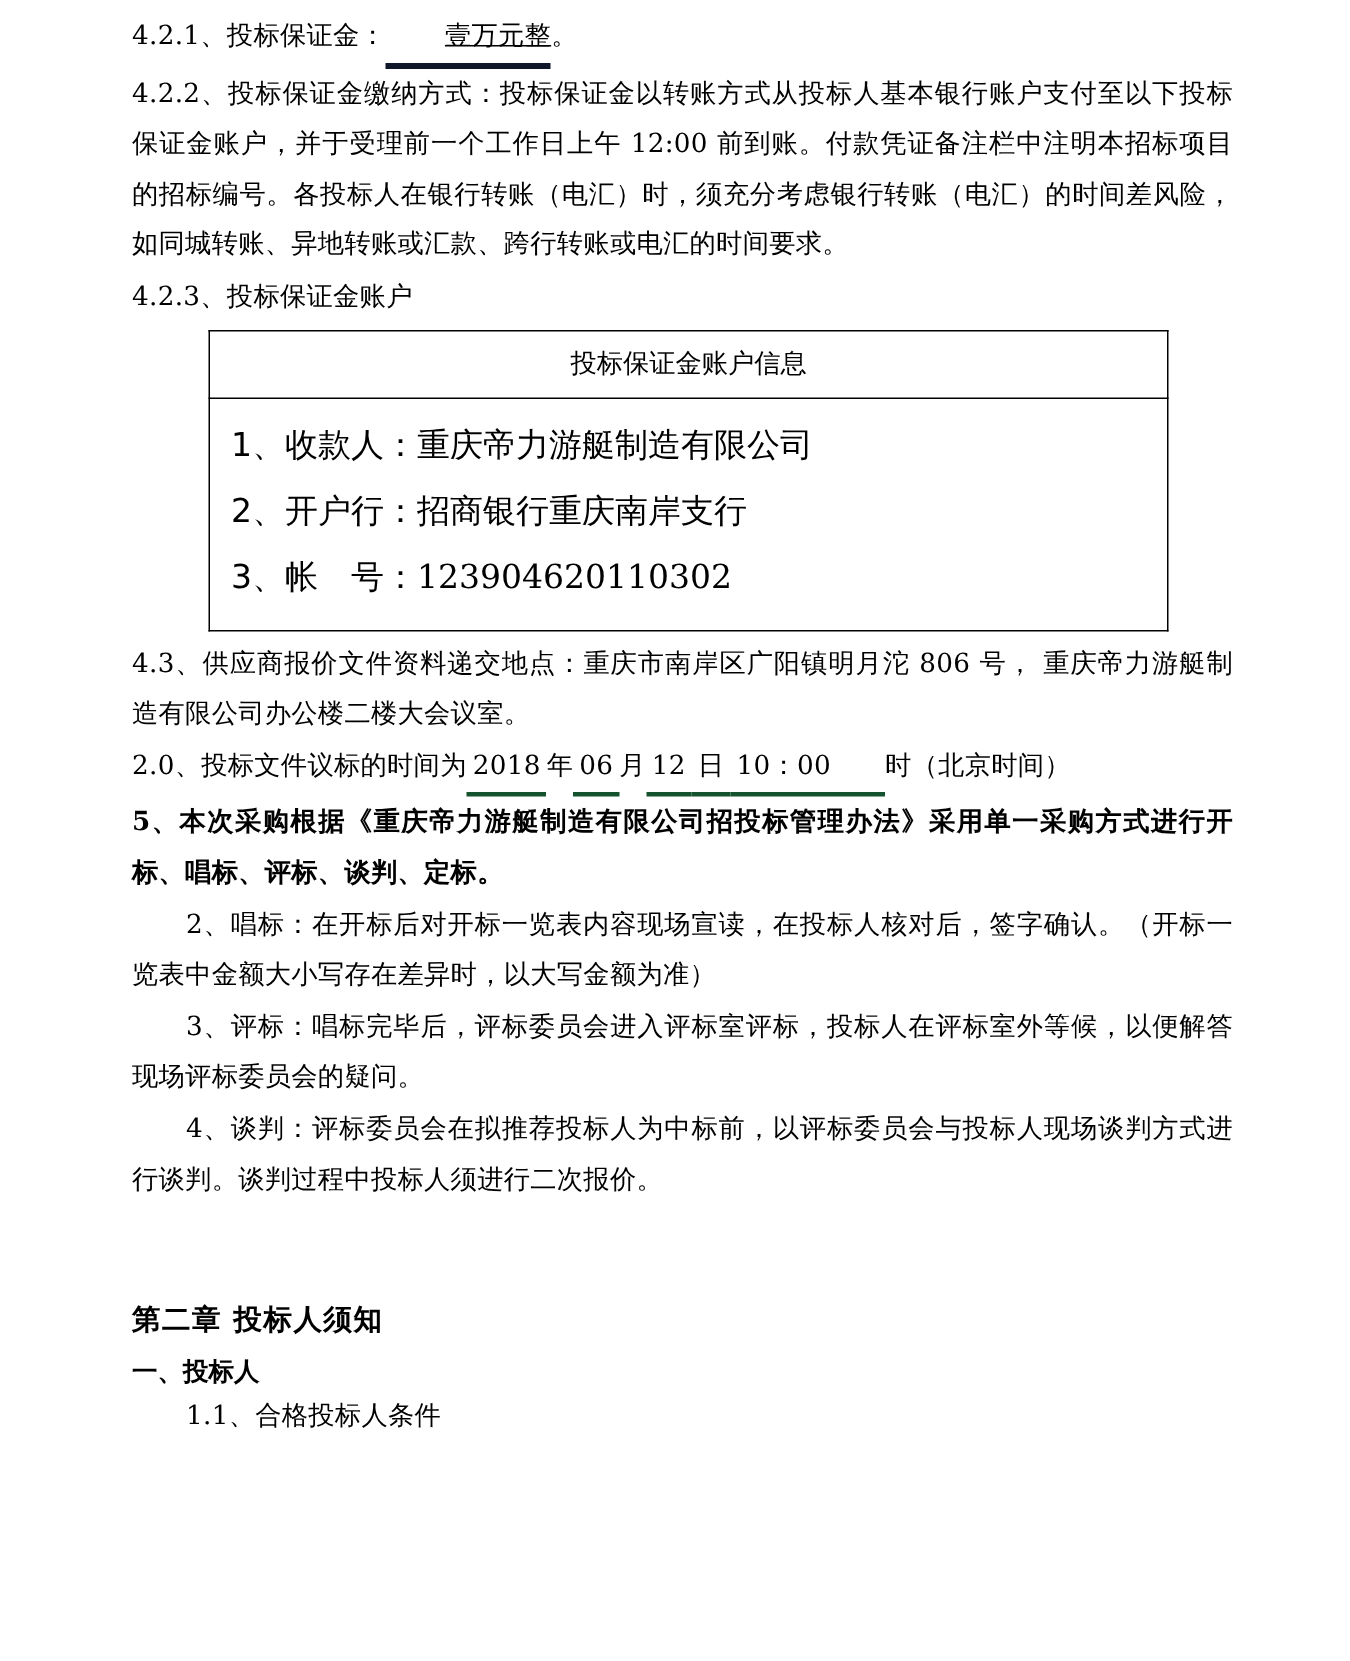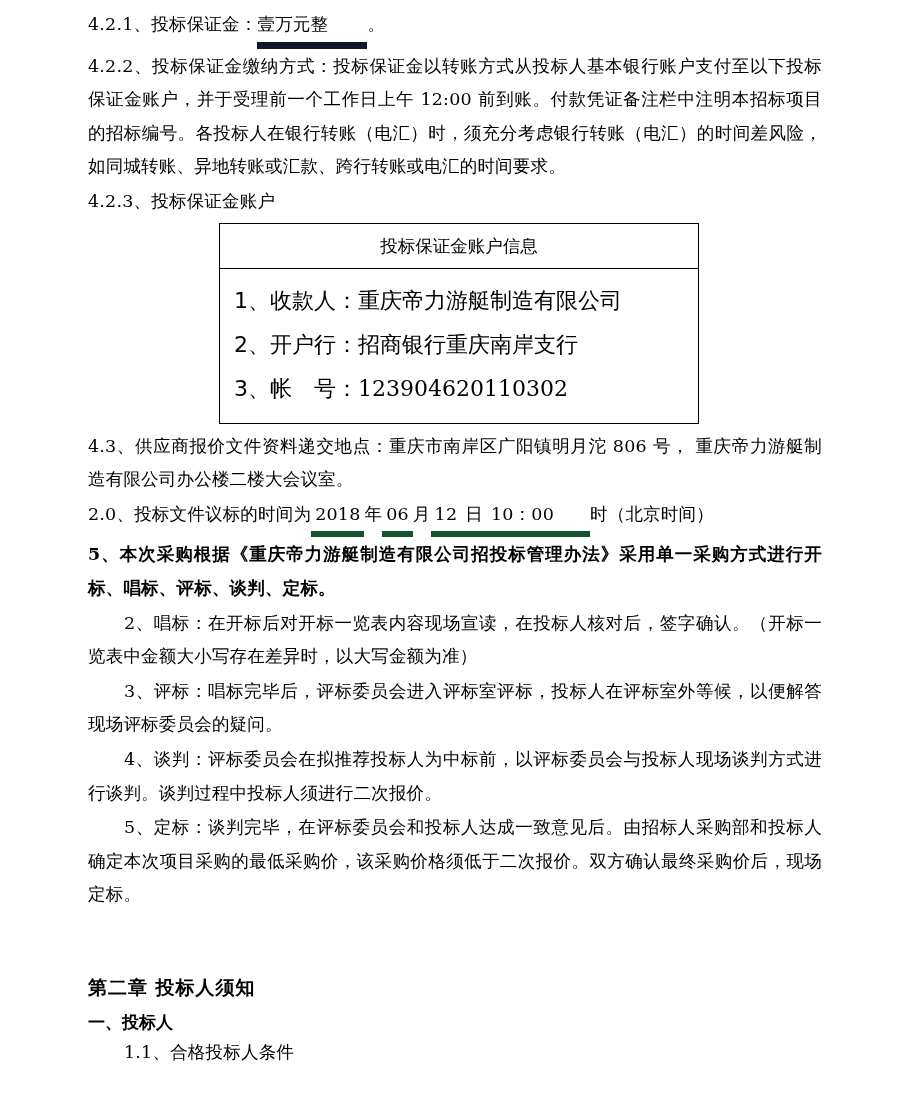--- a/index.html
+++ b/index.html
@@ -34,21 +34,21 @@
   .bold {
     font-weight: bold;
   }
   .table-wrap {
     margin: 4px 0 6px 0;
     display: flex;
     justify-content: center;
   }
   table.acct {
     border-collapse: collapse;
-    width: 480px;
+    width: 640px;
     margin-left: 8px;
   }
   table.acct td {
     border: 1px solid #000;
     padding: 7px 10px;
     font-size: 17px;
     line-height: 1.6;
     font-family: "DejaVu Sans", "Liberation Sans", sans-serif;
   }
   table.acct td.title {
@@ -75,27 +75,28 @@
     letter-spacing: 1px;
   }
   .heading-left {
     font-size: 17px;
     font-weight: bold;
     margin: 6px 0 2px 0;
   }
   .gap-before-chapter { height: 34px; }
   .underline-blank {
     display: inline-block;
-    border-bottom: 7px solid #0f172a;
+    border-bottom: 4px solid #0f172a;
     min-width: 110px;
-    text-align: left;
+    text-align: right;
+    text-decoration: underline;
   }
   .underline-sm {
     display: inline-block;
-    border-bottom: 6px solid #14532d;
+    border-bottom: 3px solid #14532d;
     text-align: center;
     padding: 0 4px;
   }
 </style>
 </head>
 <body>
 
 <div class="page">
 
   <p class="para">
@@ -133,21 +134,20 @@
 
   <p class="para">
     <span>2.0、投标文件议标的时间为</span><span class="underline-sm num">2018</span><span>年</span><span class="underline-sm num">06</span><span>月</span><span class="underline-sm num">12</span><span class="underline-sm">日</span><span class="underline-sm num">10：00</span><span class="underline-sm" style="min-width:24px;">&nbsp;&nbsp;&nbsp;</span><span>时</span><span>（北京时间）</span>
   </p>
 
   <p class="para bold">5、本次采购根据《重庆帝力游艇制造有限公司招投标管理办法》采用单一采购方式进行开标、唱标、评标、谈判、定标。</p>
 
   <p class="para indent2">2、唱标：在开标后对开标一览表内容现场宣读，在投标人核对后，签字确认。（开标一览表中金额大小写存在差异时，以大写金额为准）</p>
   <p class="para indent2">3、评标：唱标完毕后，评标委员会进入评标室评标，投标人在评标室外等候，以便解答现场评标委员会的疑问。</p>
   <p class="para indent2">4、谈判：评标委员会在拟推荐投标人为中标前，以评标委员会与投标人现场谈判方式进行谈判。谈判过程中投标人须进行二次报价。</p>
-  <p class="para indent2">5、定标：谈判完毕，在评标委员会和投标人达成一致意见后。由招标人采购部和投标人确定本次项目采购的最低采购价，该采购价格须低于二次报价。双方确认最终采购价后，现场定标。</p>
 
   <div class="gap-before-chapter"></div>
 
   <div class="chapter-title">第二章  投标人须知</div>
 
   <div class="heading-left">一、投标人</div>
 
   <p class="para indent2">1.1、合格投标人条件</p>
 
 </div>

